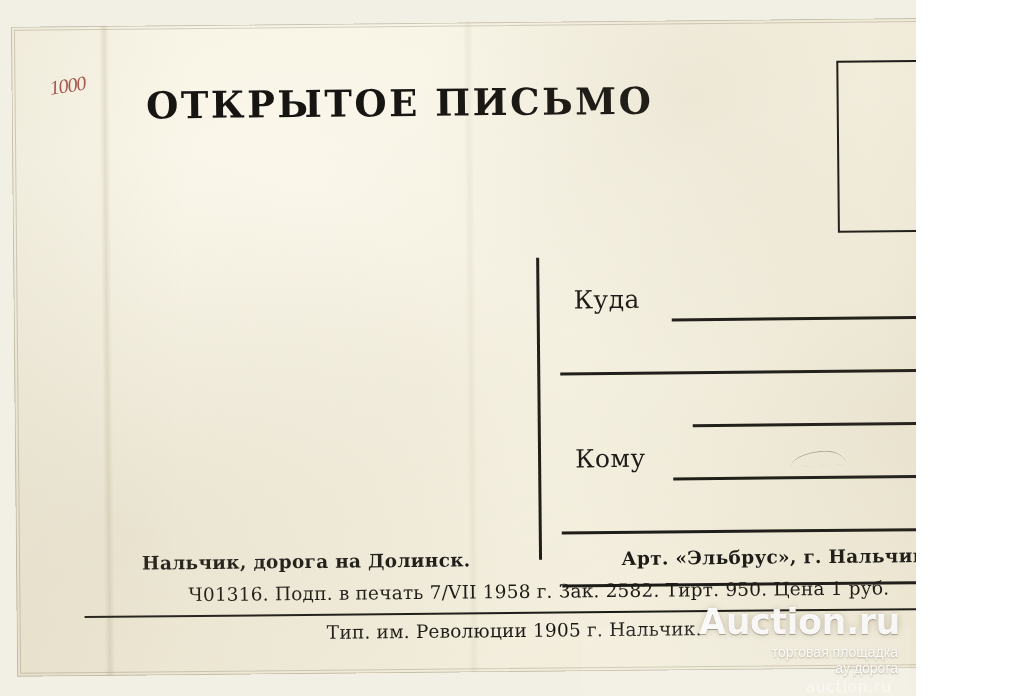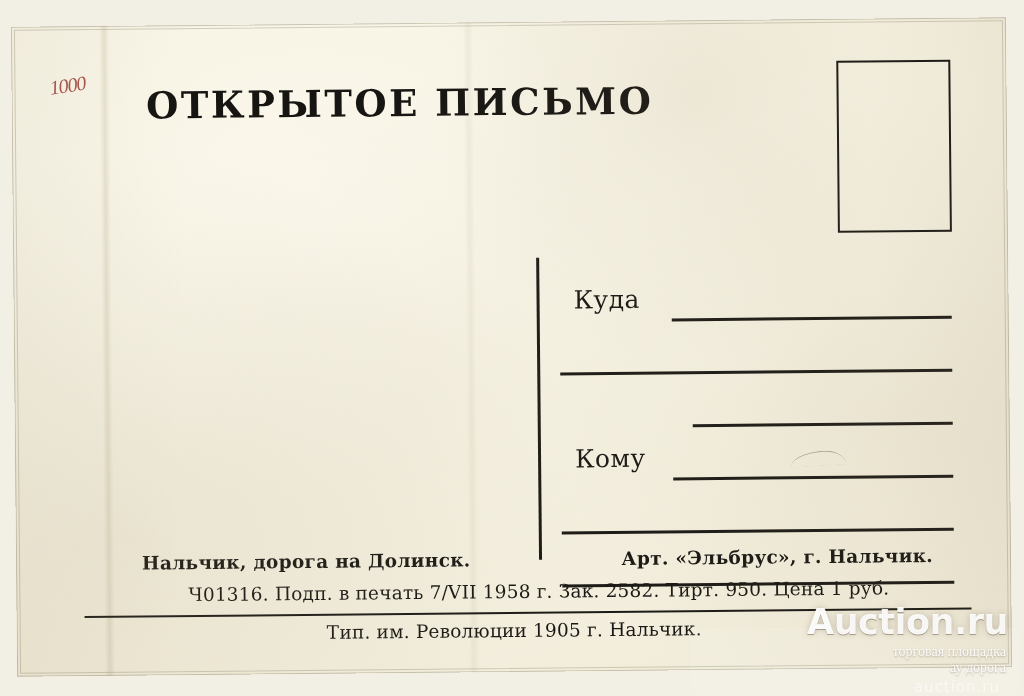--- a/index.html
+++ b/index.html
@@ -10,21 +10,21 @@
   body {
     width: 1024px;
     height: 696px;
     overflow: hidden;
     font-family: "Liberation Serif", serif;
   }
 
   
   #scan {
     position: relative;
-    width: 1024px;
+    width: 916px;
     height: 696px;
     background: #f2efe4;
     overflow: hidden;
   }
 
   
   #card {
     position: absolute;
     left: 14px;
     top: 22px;
@@ -243,21 +243,21 @@
     white-space: nowrap;
   }
   #wm-main .wm-a {
     color: rgba(255,255,255,0.95);
   }
   #wm-sub {
     position: absolute;
     right: 12px;
     top: 42px;
     text-align: right;
-    font-family: Liberation Serif, serif;
+    font-family: Liberation Sans, sans-serif;
     font-size: 14px;
     line-height: 16px;
     color: rgba(255,255,255,0.9);
     text-shadow: 0 1px 2px rgba(120,110,85,0.5);
     white-space: nowrap;
   }
   #wm-url {
     position: absolute;
     right: 18px;
     top: 76px;

